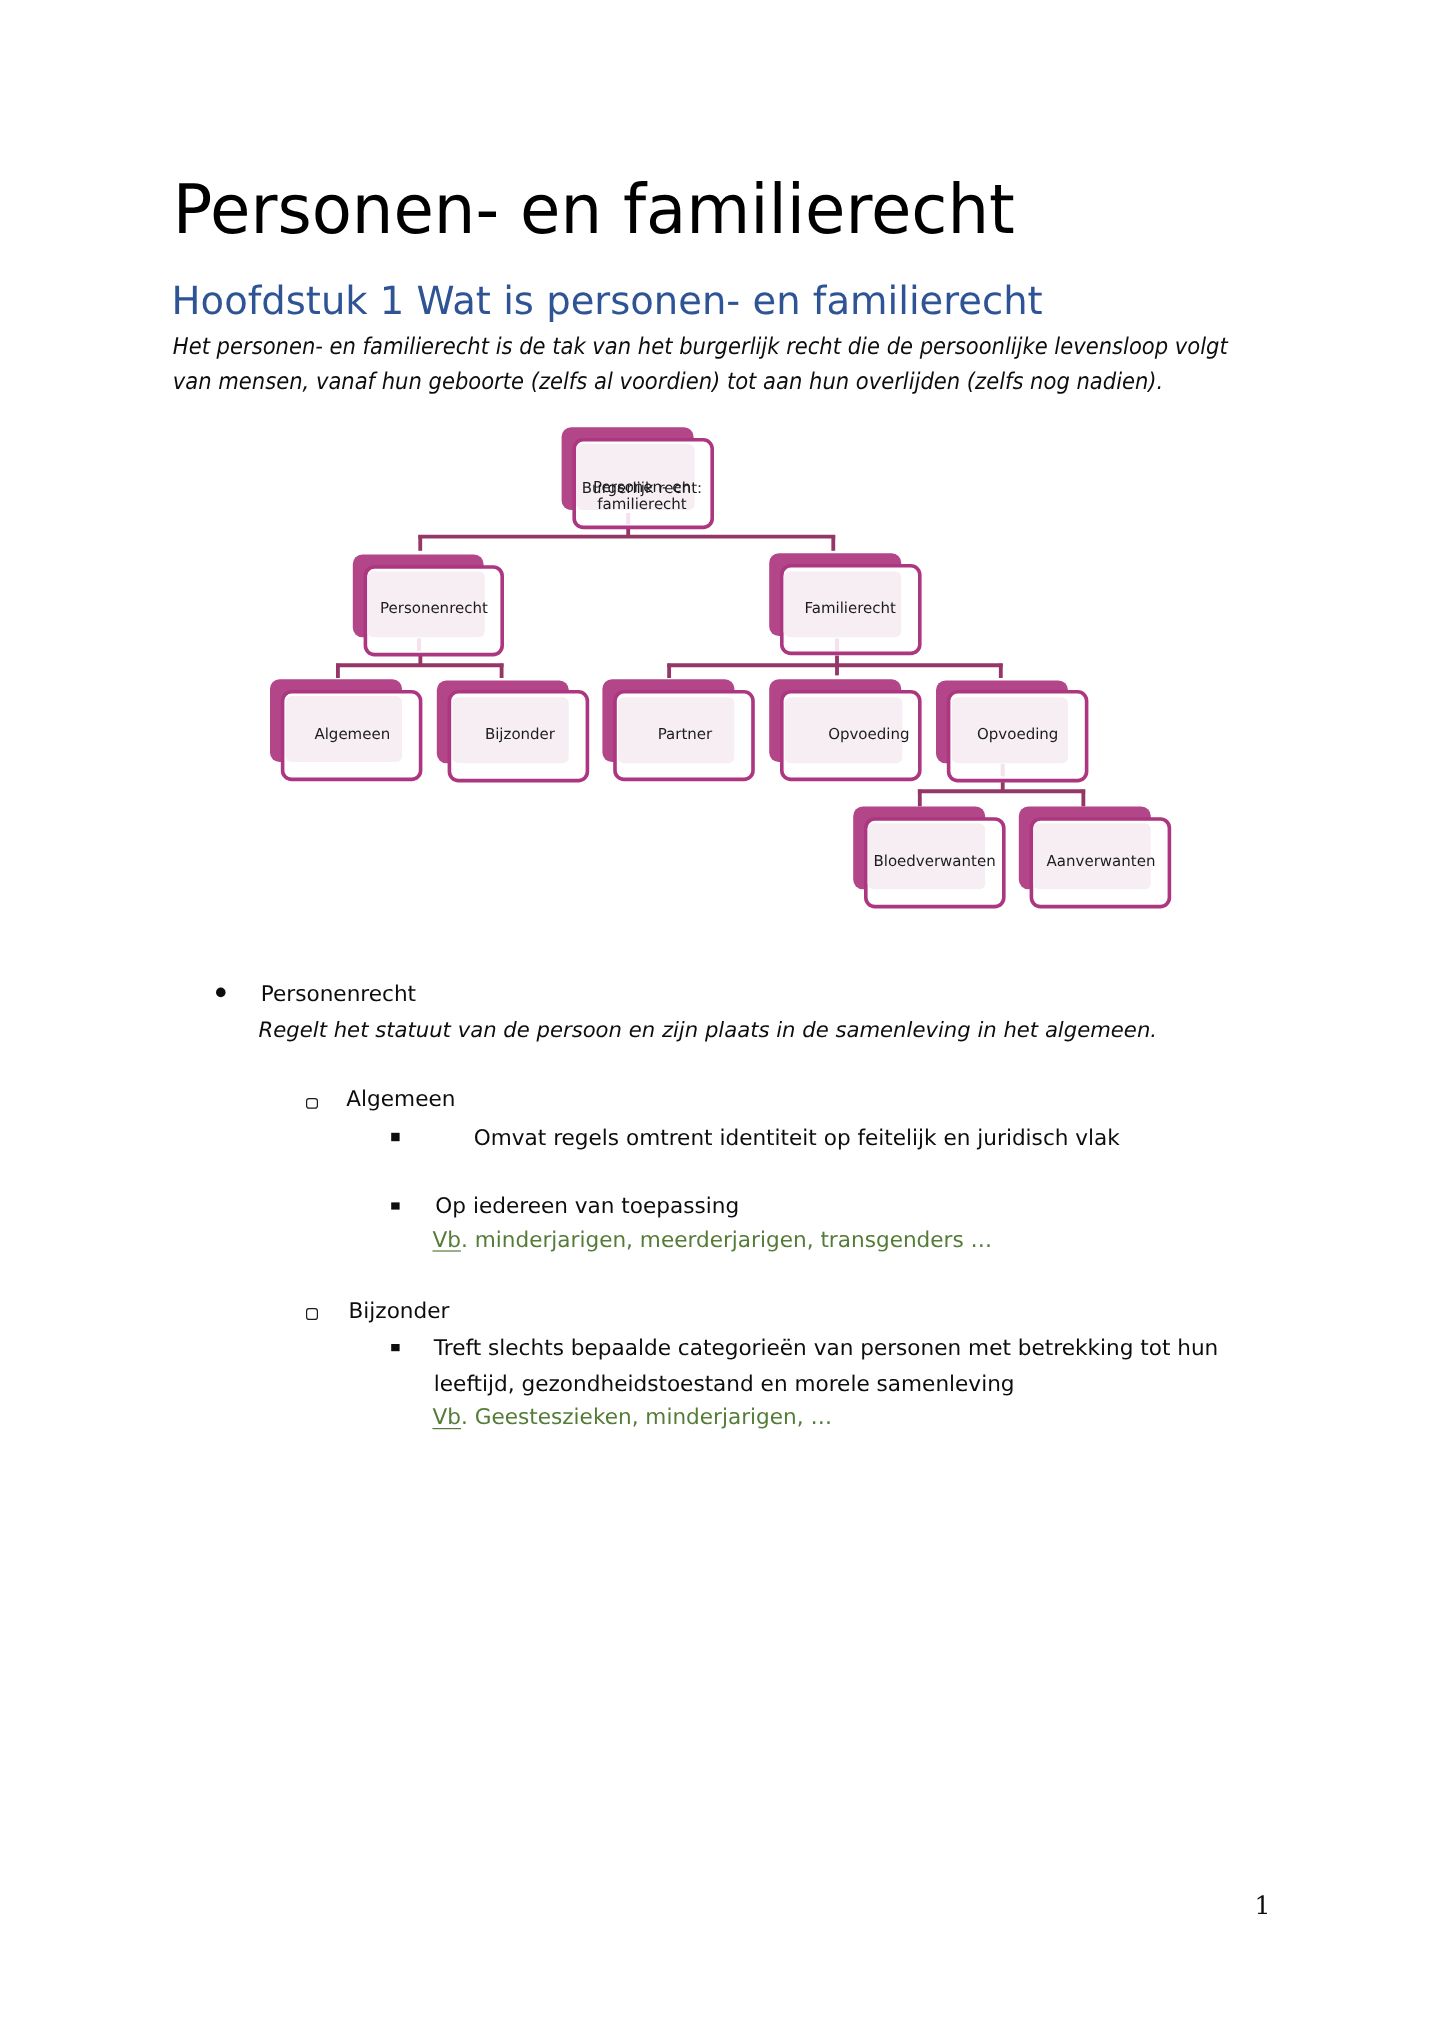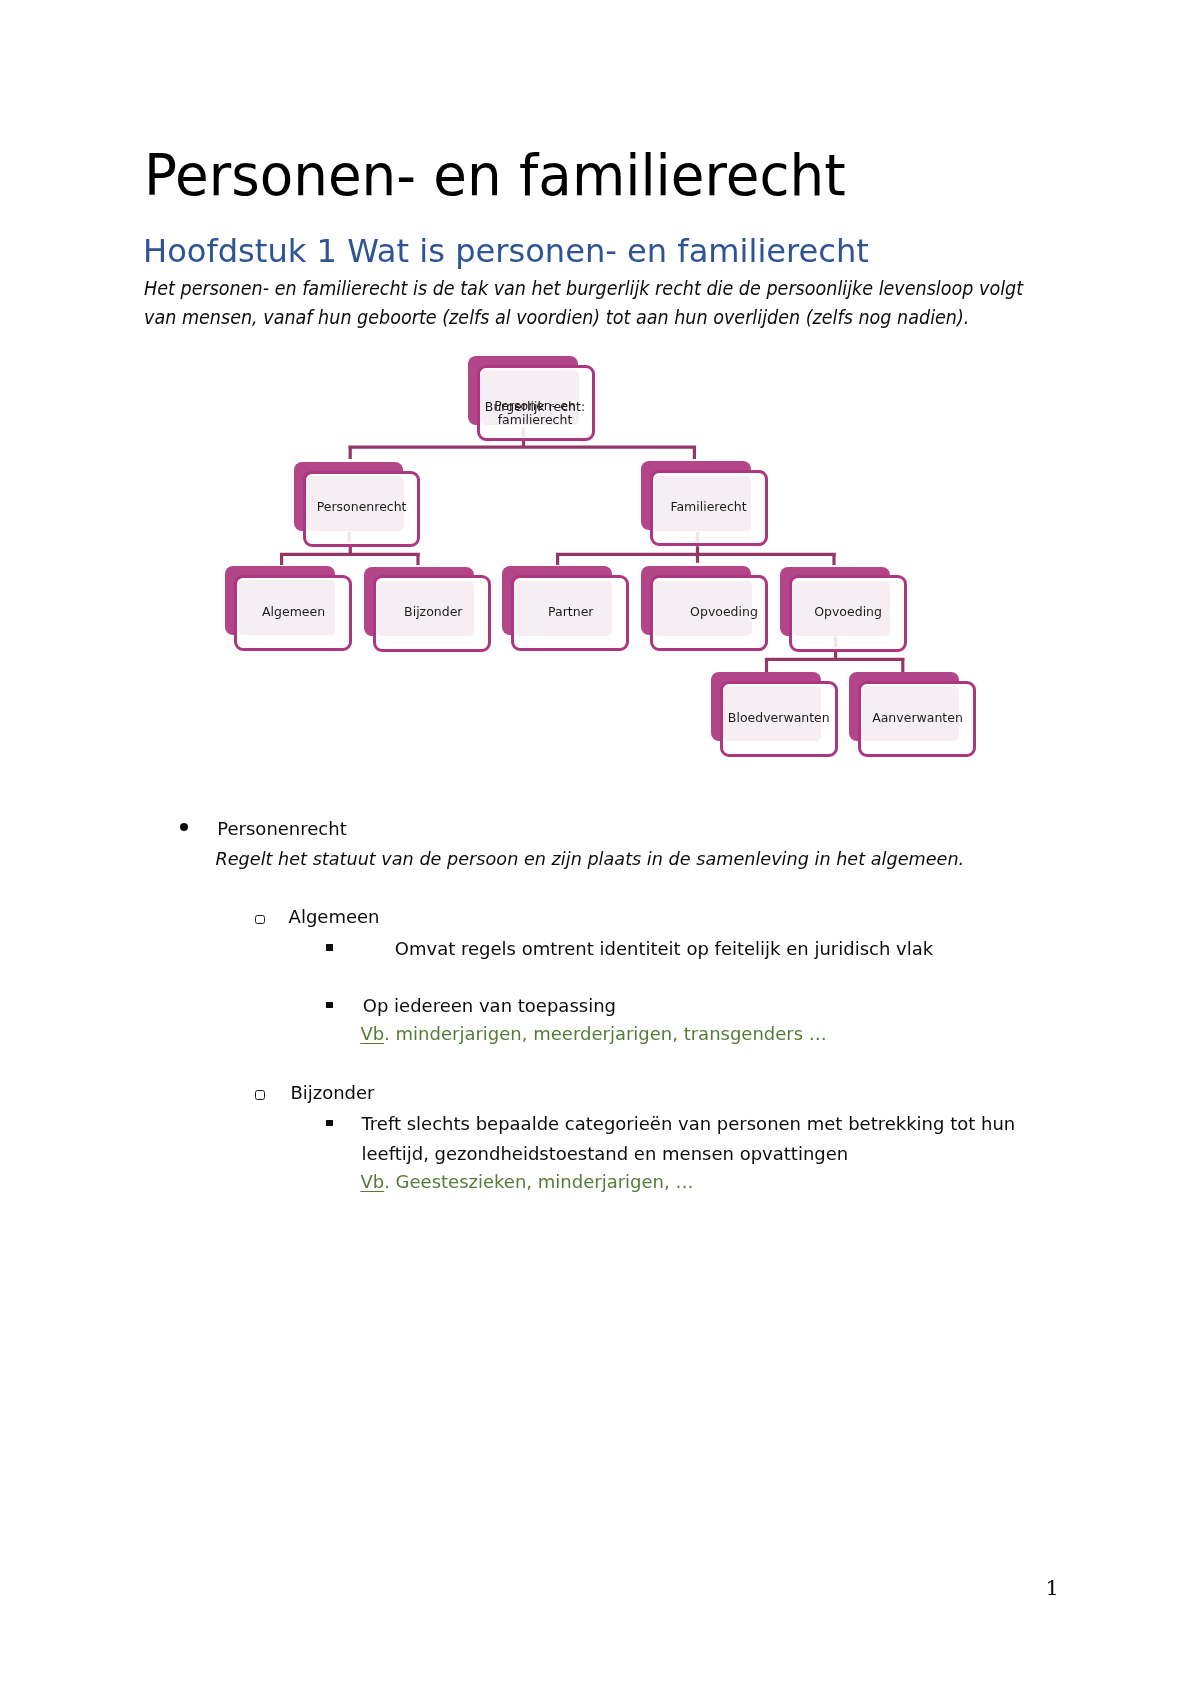--- a/index.html
+++ b/index.html
@@ -190,18 +190,18 @@
       <div class="txt" style="font-size: 18px; left: 288.6px; top: 908.401px;">Algemeen</div>
       <div class="sq" style="left: 326.4px; top: 944.3px; width: 6.4px; height: 6.4px;"></div>
       <div class="txt" style="font-size: 18px; left: 362.8px; top: 939.501px; margin-left: 32px;">Omvat regels omtrent identiteit op feitelijk en juridisch vlak</div>
       <div class="sq" style="left: 326.4px; top: 1002px; width: 6.4px; height: 6.4px;"></div>
       <div class="txt" style="font-size: 18px; left: 362.8px; top: 997.201px;">Op iedereen van toepassing</div>
       <div class="txt gr" style="font-size: 18px; left: 360.4px; top: 1024.7px;"><u>Vb</u>. minderjarigen, meerderjarigen, transgenders …</div>
       <div class="ring" style="left: 255.2px; top: 1090.3px; width: 9.4px; height: 9.4px;"></div>
       <div class="txt" style="font-size: 18px; left: 290.4px; top: 1083.5px;">Bijzonder</div>
       <div class="sq" style="left: 326.4px; top: 1120px; width: 6.4px; height: 6.4px;"></div>
       <div class="txt" style="font-size: 18px; left: 361.5px; top: 1115.1px;">Treft slechts bepaalde categorieën van personen met betrekking tot hun</div>
-      <div class="txt" style="font-size: 18px; left: 361.5px; top: 1144.8px;">leeftijd, gezondheidstoestand en mensen opvattingen</div>
+      <div class="txt" style="font-size: 18px; left: 361.5px; top: 1144.8px;">leeftijd, gezondheidstoestand en morele samenleving</div>
       <div class="txt gr" style="font-size: 18px; left: 360.4px; top: 1172.5px;"><u>Vb</u>. Geesteszieken, minderjarigen, …</div>
     </div>
 
   <div class="page-number">1</div>
 </div>
 
 </body></html>

